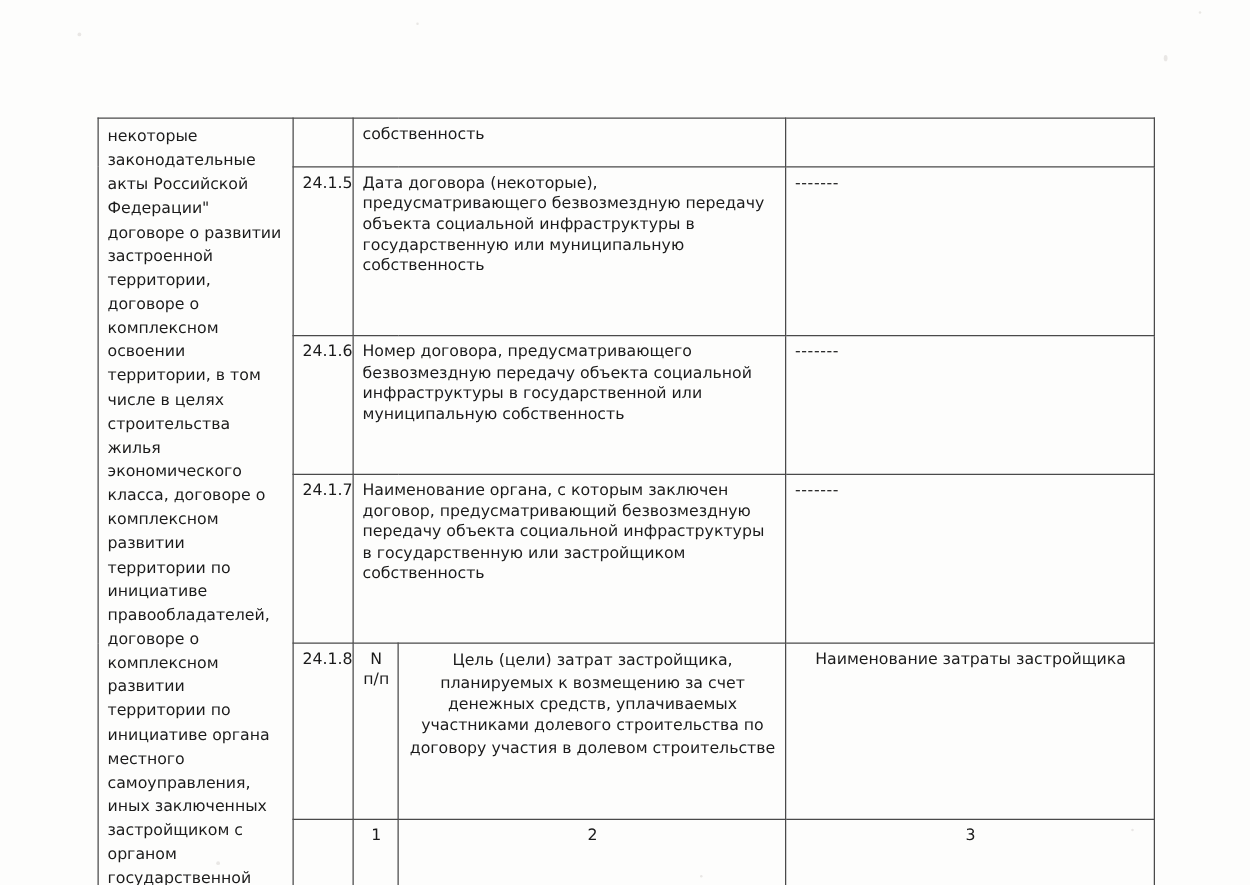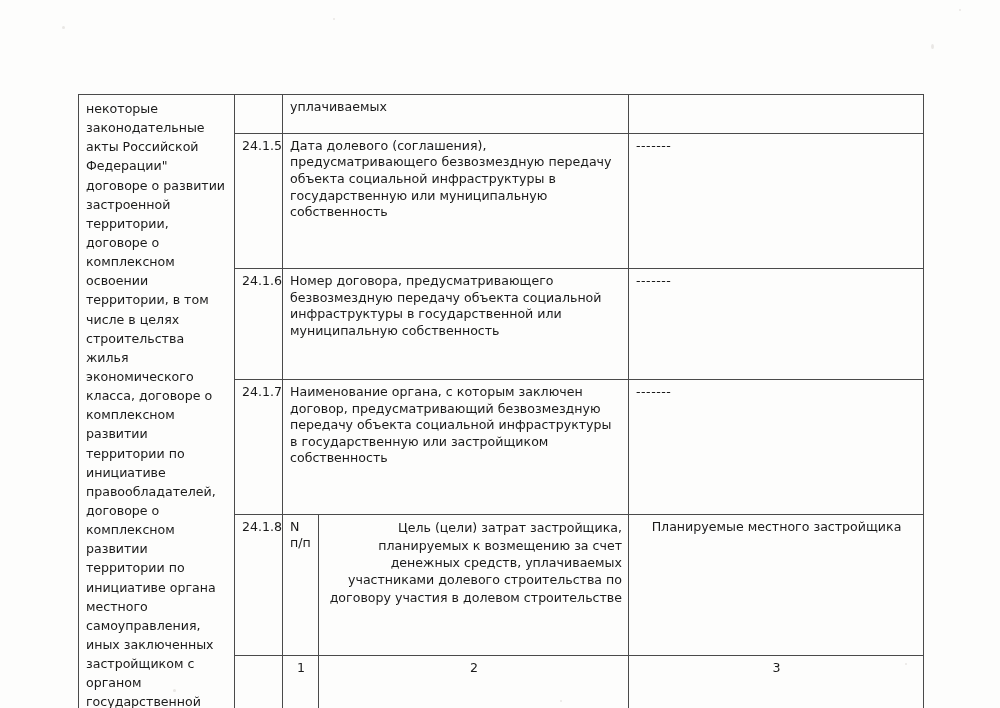--- a/index.html
+++ b/index.html
@@ -61,26 +61,26 @@
     padding-left: 10px;
     letter-spacing: .5px;
   }
   .num-cell {
     text-align: left;
     white-space: nowrap;
     padding-left: 5px;
     margin-top: 36px;
   }
   .np {
-    text-align: left;
+    text-align: center;
     line-height: 1.25;
     padding-top: 5px;
   }
   .hdr-mid {
-    text-align: right;
+    text-align: center;
     padding: 6px 12px 8px 12px;
     line-height: 1.38;
   }
   .hdr-right {
     text-align: center;
     vertical-align: top;
     padding-top: 7px;
   }
   .idx {
     text-align: center;
@@ -108,47 +108,47 @@
       <col class="c-left">
       <col class="c-num">
       <col class="c-sub">
       <col class="c-mid">
       <col class="c-right">
     </colgroup>
     <tbody>
       <tr>
         <td class="left-cell" rowspan="6">некоторые законодательные акты Российской Федерации" договоре о развитии застроенной территории, договоре о комплексном освоении территории, в том числе в целях строительства жилья экономического класса, договоре о комплексном развитии территории по инициативе правообладателей, договоре о комплексном развитии территории по инициативе органа местного самоуправления, иных заключенных застройщиком с органом государственной власти или органом местного самоуправления договоре или</td>
         <td class="num-cell"></td>
-        <td colspan="2">уплачиваемых</td>
+        <td colspan="2">собственность</td>
         <td></td>
       </tr>
 
       <tr>
         <td class="num-cell">24.1.5</td>
-        <td colspan="2">Дата долевого (соглашения), предусматривающего безвозмездную передачу объекта социальной инфраструктуры в государственную или муниципальную собственность</td>
+        <td colspan="2">Дата договора (некоторые), предусматривающего безвозмездную передачу объекта социальной инфраструктуры в государственную или муниципальную собственность</td>
         <td class="dash-cell nowrapdash">-------</td>
       </tr>
 
       <tr>
         <td class="num-cell">24.1.6</td>
         <td colspan="2">Номер договора, предусматривающего безвозмездную передачу объекта социальной инфраструктуры в государственной или муниципальную собственность</td>
         <td class="dash-cell nowrapdash">-------</td>
       </tr>
 
       <tr>
         <td class="num-cell">24.1.7</td>
         <td colspan="2">Наименование органа, с которым заключен договор, предусматривающий безвозмездную передачу объекта социальной инфраструктуры в государственную или застройщиком собственность</td>
         <td class="dash-cell nowrapdash">-------</td>
       </tr>
 
       <tr>
         <td class="num-cell">24.1.8</td>
         <td class="np">N п/п</td>
         <td class="hdr-mid">Цель (цели) затрат застройщика, планируемых к возмещению за счет денежных средств, уплачиваемых участниками долевого строительства по договору участия в долевом строительстве</td>
-        <td class="hdr-right">Планируемые местного застройщика</td>
+        <td class="hdr-right">Наименование затраты застройщика</td>
       </tr>
 
       <tr>
         <td class="num-cell"></td>
         <td class="idx">1</td>
         <td class="idx tall-spacer">2</td>
         <td class="idx">3</td>
       </tr>
     </tbody>
   </table>

